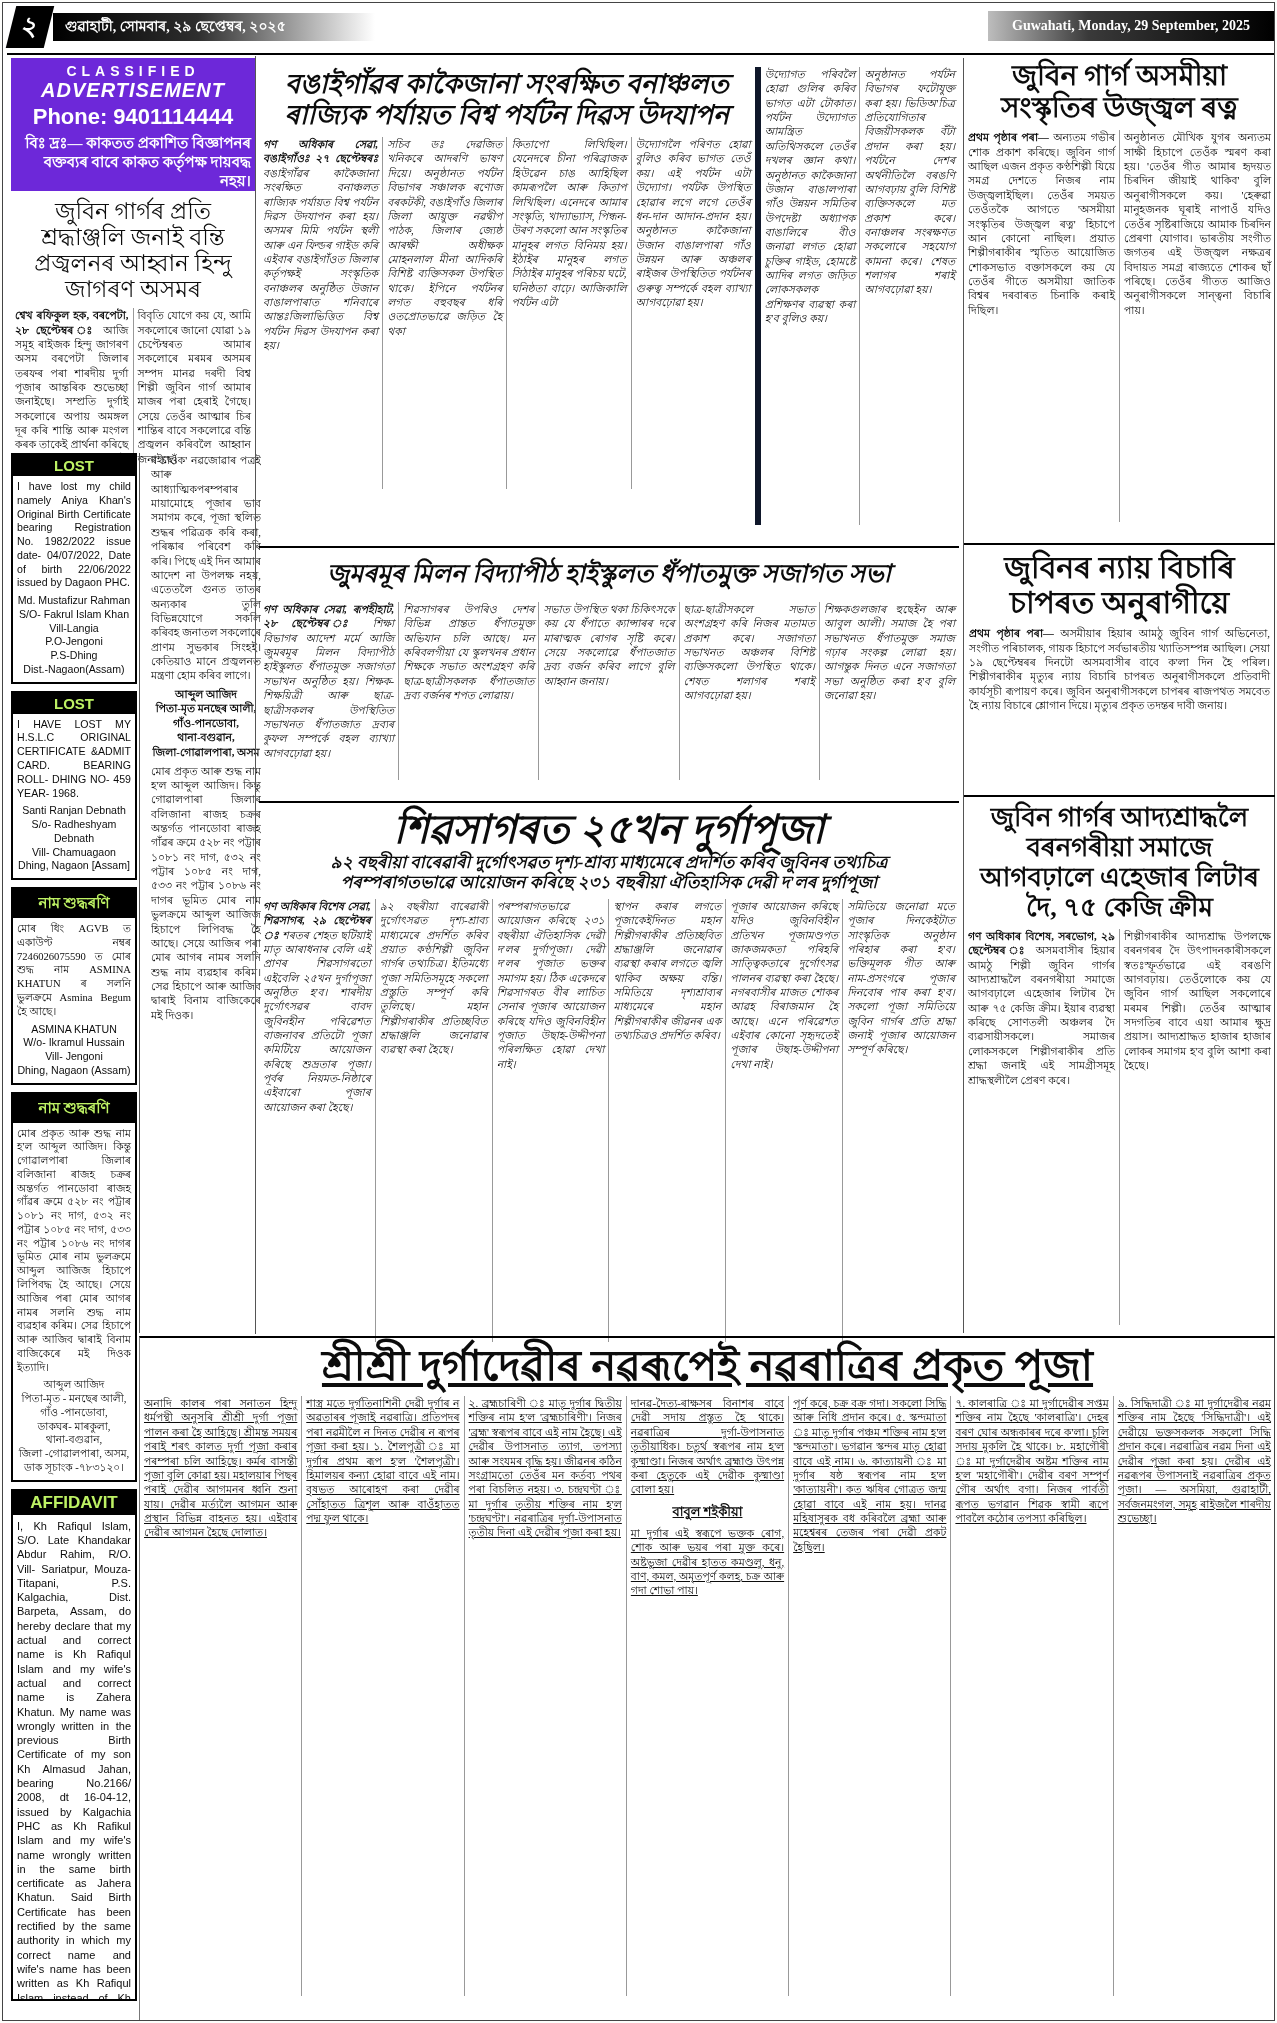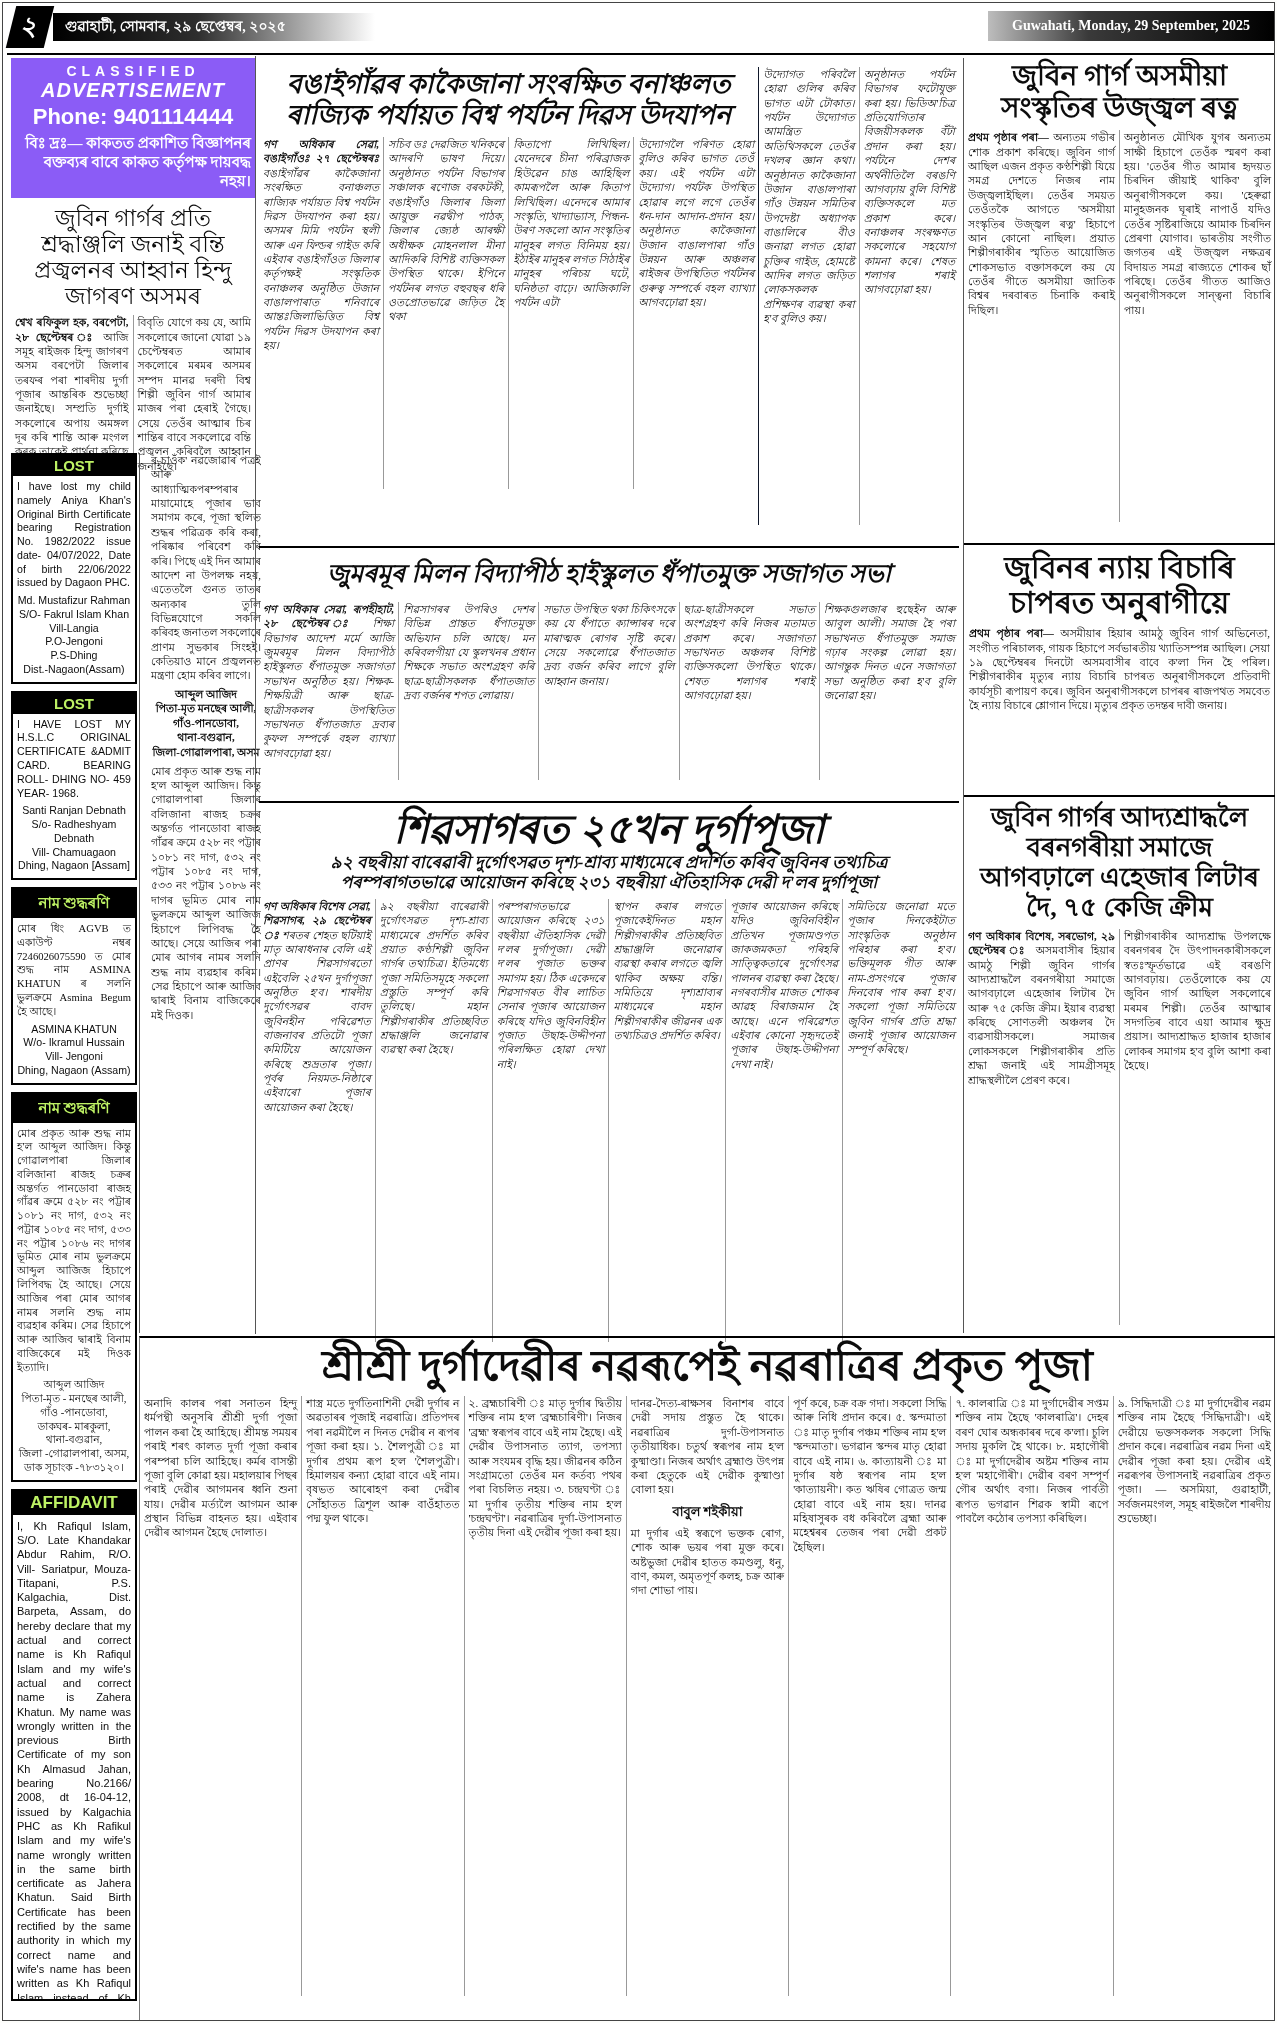--- a/index.html
+++ b/index.html
@@ -24,21 +24,21 @@
   #hdr-rule{position:absolute;left:4px;top:50px;width:1267px;height:2px;background:#000;}
   
   .bt{font-size:10.8px;line-height:1.33;text-align:justify;margin:0;}
   .cols{display:flex;}
   .col{flex:1;padding:0 4px;border-right:1px solid #999;overflow:hidden;}
   .col:last-child{border-right:none;}
   .dl{font-weight:bold;}
   .sigc{text-align:center;font-weight:bold;font-size:10.8px;line-height:1.35;margin:4px 0;}
   
   #lt-top{position:absolute;left:8px;top:55px;width:244px;}
-  .classified{background:#8b5cf6;color:#fff;text-align:center;padding:5px 4px 8px;}
+  .classified{background:#6d28d9;color:#fff;text-align:center;padding:5px 4px 1px;}
   .c1{font-family:"Liberation Sans",sans-serif;font-size:14px;font-weight:bold;letter-spacing:5px;}
   .c2{font-family:"Liberation Sans",sans-serif;font-size:20px;font-weight:bold;font-style:italic;letter-spacing:1px;}
   .c3{font-family:"Liberation Sans",sans-serif;font-size:22px;font-weight:bold;margin-top:2px;}
   .c4{font-size:15px;font-weight:bold;line-height:1.25;margin-top:4px;text-align:right;}
   #l1-head{font-size:23px;font-weight:normal;text-align:center;line-height:1.12;margin:8px 0 6px;}
   #l1-cols{height:182px;overflow:hidden;}
   #left-cola{position:absolute;left:8px;top:450px;width:126px;display:flex;flex-direction:column;gap:7px;}
   #left-colb{position:absolute;left:148px;top:450px;width:110px;height:878px;overflow:hidden;}
   .notice{border:2px solid #000;background:#fff;overflow:hidden;}
   .notice .bar{background:#000;color:#bef264;text-align:center;font-weight:bold;
@@ -48,38 +48,38 @@
          padding:4px 4px 2px;margin:0;}
   .nbody.as{font-family:"Liberation Serif",serif;}
   .nsig{font-family:"Liberation Sans",sans-serif;font-size:10.6px;line-height:1.3;text-align:center;padding:2px 3px 5px;}
   .nsig.as{font-family:"Liberation Serif",serif;}
   
   #cz{position:absolute;left:256px;top:64px;width:700px;height:1275px;overflow:hidden;font-style:italic;}
   #c1-wrap{display:flex;height:458px;}
   #c1-left{width:500px;}
   #c1-head{font-size:27px;font-weight:bold;text-align:center;line-height:1.15;margin:2px 0 6px;}
   #c1-body{height:352px;overflow:hidden;}
-  #c1-right{width:200px;border-left:1px solid #0f172a;height:458px;overflow:hidden;}
+  #c1-right{width:200px;border-left:6px solid #0f172a;height:458px;overflow:hidden;}
   .sec{border-top:2px solid #000;padding-top:4px;margin-top:21px;}
   #c2-head{font-size:25px;font-weight:bold;text-align:center;margin:2px 0 5px;}
   #c2-body{height:178px;overflow:hidden;}
   #c3-head{font-size:40px;font-weight:bold;text-align:center;margin:2px 0 2px;line-height:1.05;}
   .c3sub{font-size:17px;font-weight:bold;text-align:center;line-height:1.2;}
   #c3-body{height:448px;overflow:hidden;margin-top:5px;}
   
   #rz{position:absolute;left:960px;top:55px;width:311px;height:1275px;overflow:hidden;border-left:1px solid #555;padding-left:0;}
   .rhead{font-size:28px;font-weight:bold;text-align:center;line-height:1.15;margin:2px 4px 6px;}
   #r1-body{height:392px;overflow:hidden;}
   #r2-head{font-size:30px;}
   #r2-body{height:148px;overflow:hidden;padding:0 5px;}
   #r3-head{font-size:26px;}
   #r3-body{height:396px;overflow:hidden;}
   
   #bz{position:absolute;left:136px;top:1333px;width:1135px;height:682px;border-top:2px solid #000;
-      border-left:1px solid #777;overflow:hidden;}
+      border-left:1px solid #777;overflow:hidden;text-decoration:underline;}
   #bz-head{font-size:42px;font-weight:bold;text-align:center;margin:6px 0 8px;line-height:1.05;}
   #bz-cols{height:600px;overflow:hidden;}
   .byline{text-align:center;font-weight:bold;font-size:13px;margin:6px 0;}
   
   .vrule{position:absolute;width:1px;background:#555;}
 </style>
 </head>
 <body>
 
 <div class="frame">

